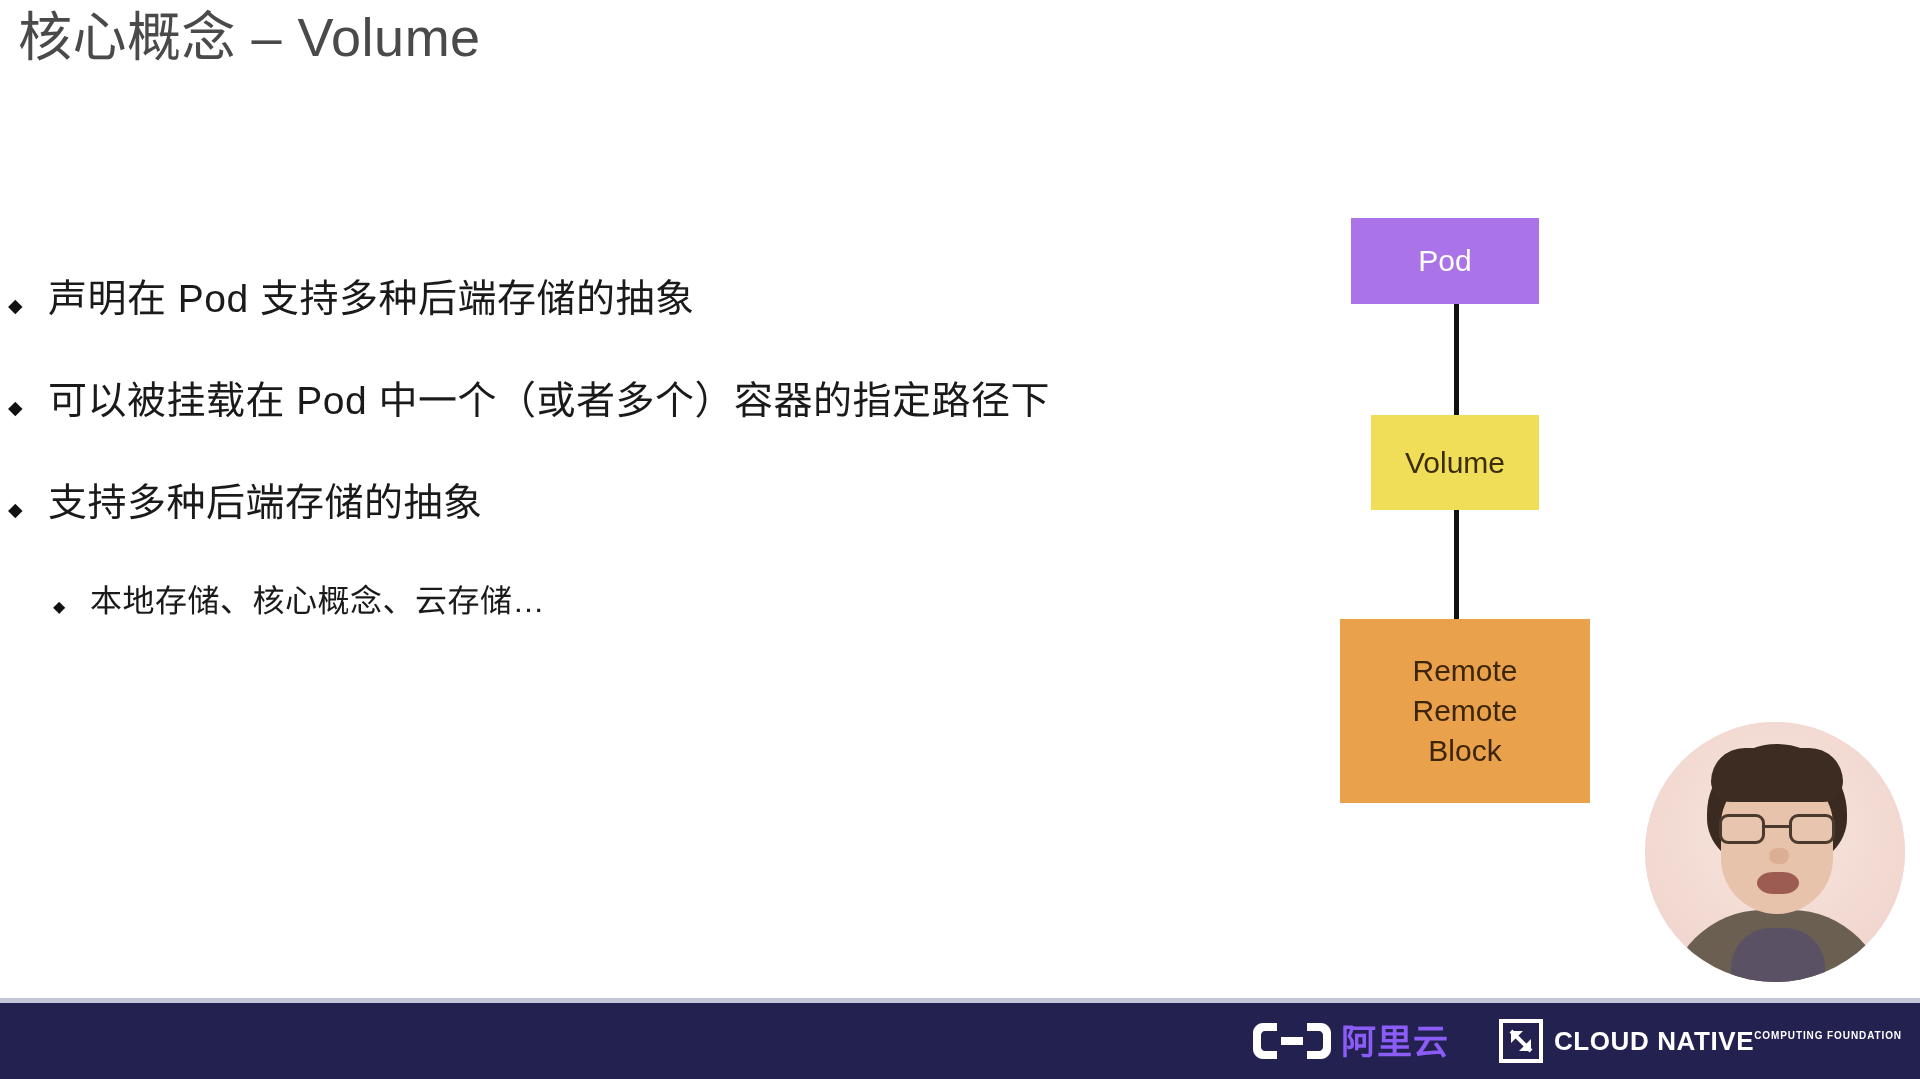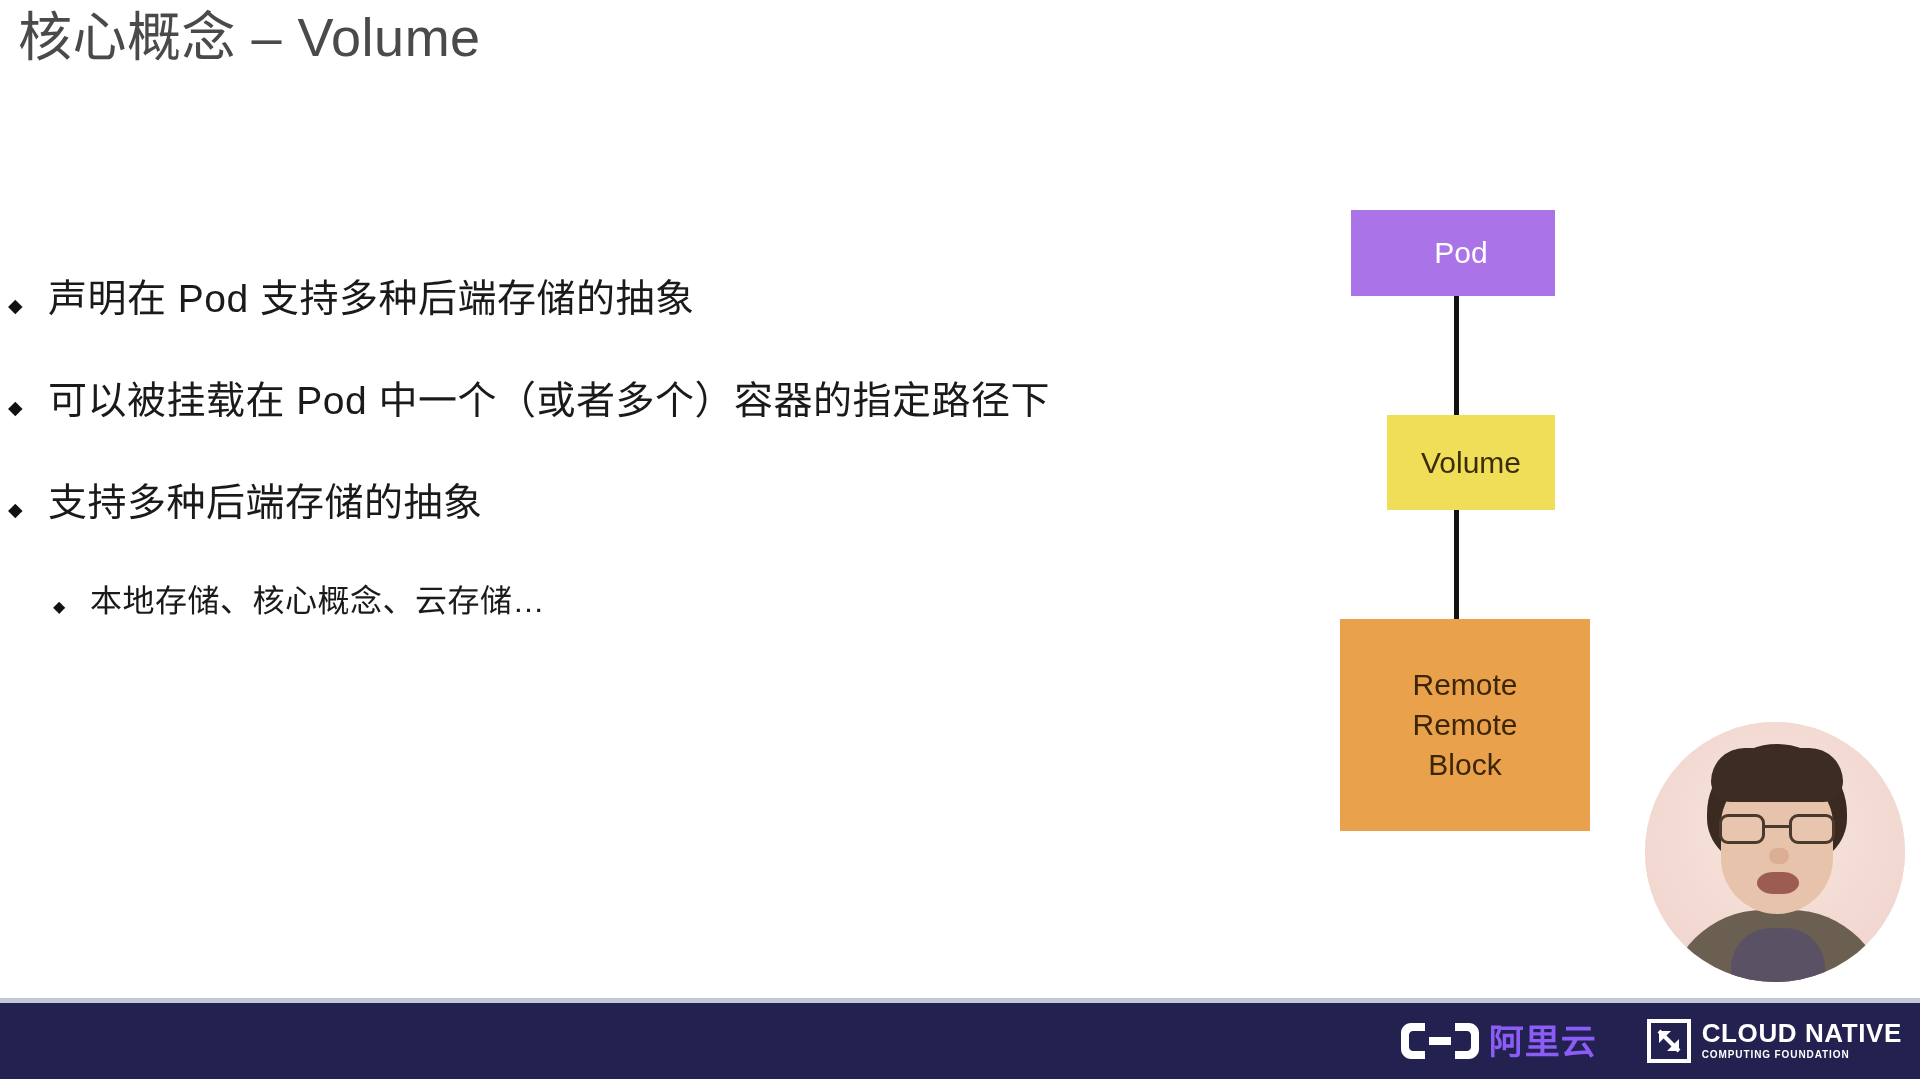--- a/index.html
+++ b/index.html
@@ -94,40 +94,39 @@
     display: flex;
     align-items: center;
     justify-content: center;
     text-align: center;
     font-size: 30px;
     line-height: 40px;
     z-index: 2;
   }
   #node-pod {
     left: 21px;
-    top: 5px;
+    top: 13px;
     width: 188px;
     height: 86px;
     background: #aa73e8;
     color: #ffffff;
-    padding-left: 16px;
   }
   #node-volume {
-    left: 57px;
+    left: 41px;
     top: 210px;
     width: 168px;
     height: 95px;
     background: #f0dd58;
     color: #3a2d08;
   }
   #node-rbd {
     left: 10px;
     top: 414px;
     width: 250px;
-    height: 212px;
+    height: 184px;
     background: #e9a14b;
     color: #3d2608;
   }
   .connector {
     position: absolute;
     width: 5px;
     background: #111111;
     z-index: 1;
   }
   #connector-pod-volume {
@@ -288,21 +287,20 @@
     font-weight: 700;
   }
   #logo-cncf {
     display: flex;
     align-items: center;
     gap: 11px;
     margin-right: 18px;
   }
   #logo-cncf .cncf-text {
     display: flex;
-    flex-direction: column;
     justify-content: flex-start;
   }
   #logo-cncf .cncf-l1 {
     color: #ffffff;
     font-size: 26px;
     line-height: 27px;
     font-weight: 700;
     letter-spacing: 0.6px;
   }
   #logo-cncf .cncf-l2 {

